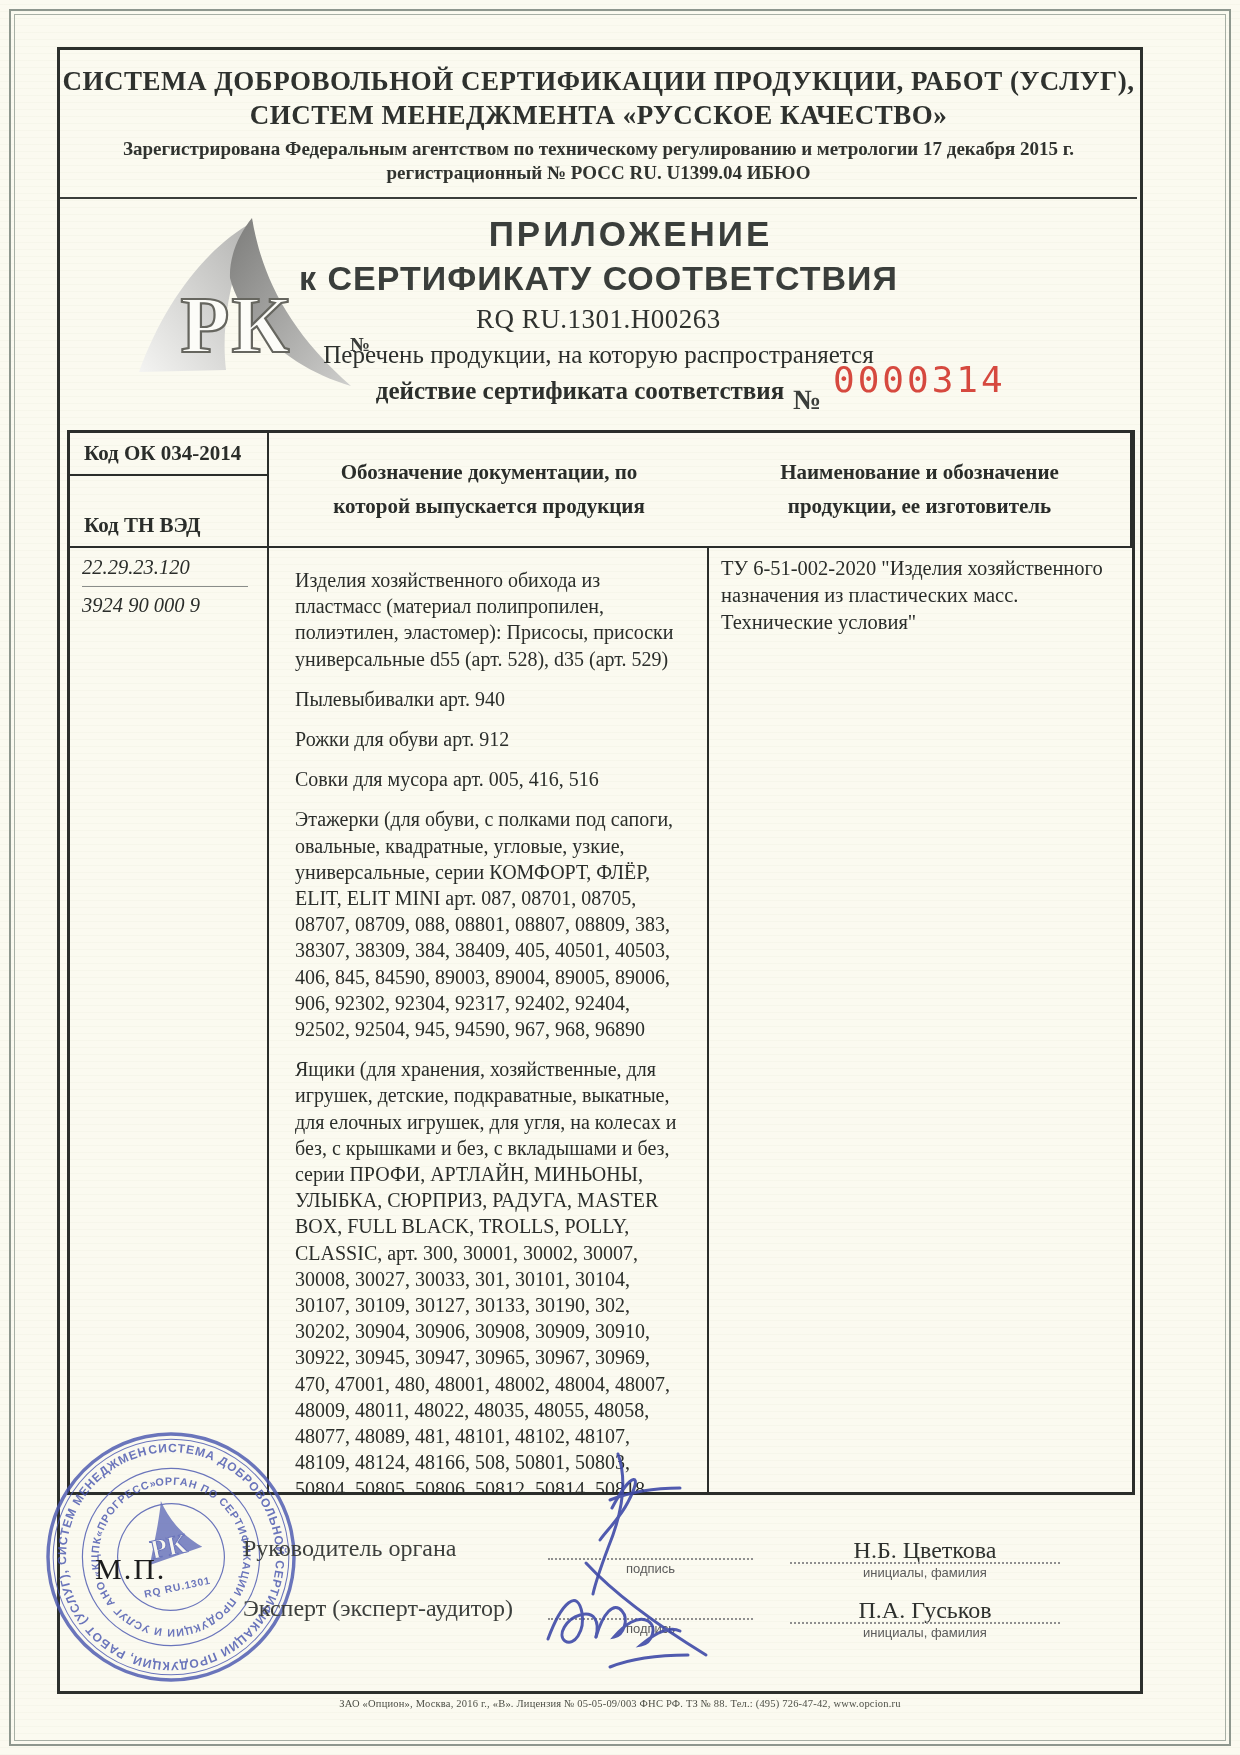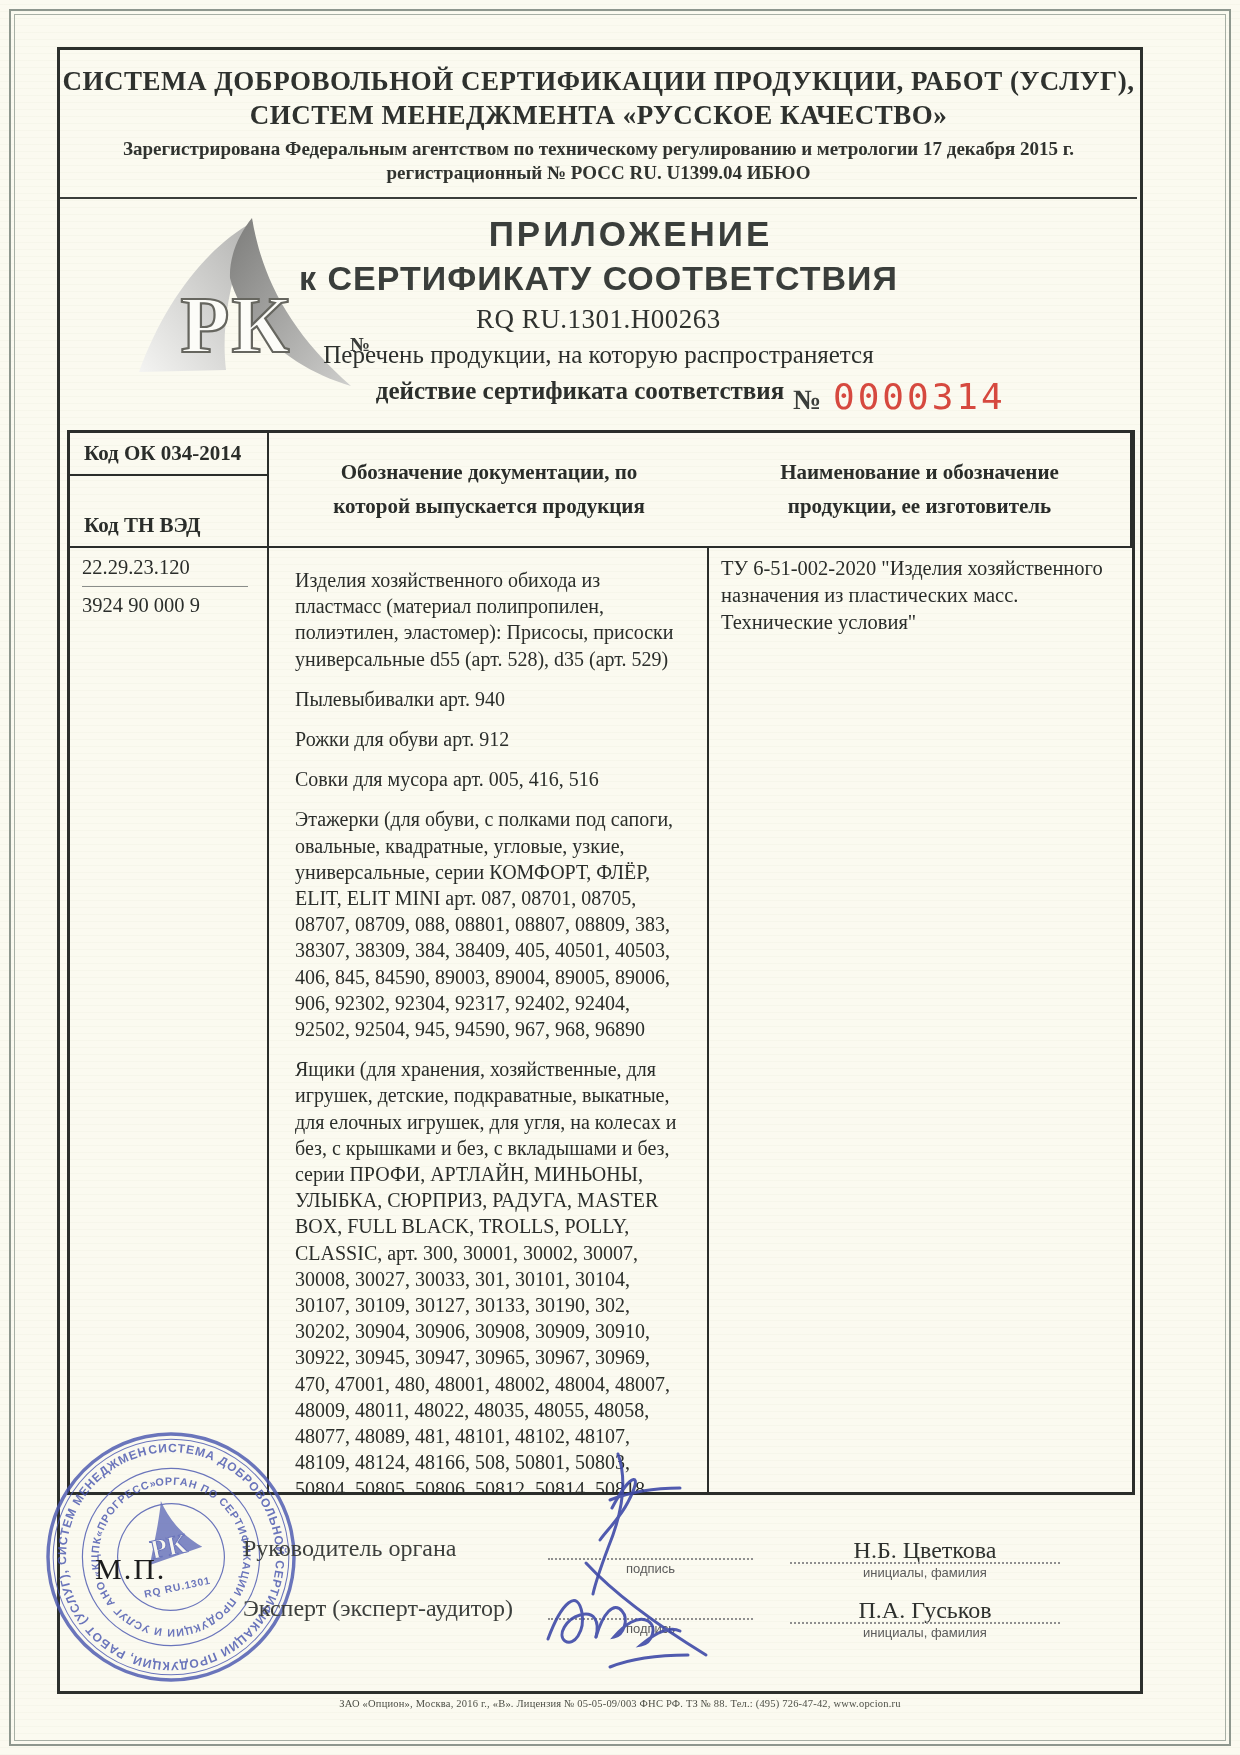--- a/index.html
+++ b/index.html
@@ -20,34 +20,34 @@
   .reg2{left:60px; width:1077px; top:162px; font-size:19px; font-weight:bold; color:#30332f;}
   .hrule{left:60px; top:197px; width:1077px; height:0; border-top:2px solid #3a3d3a;}
   .logo{left:133px; top:210px; width:232px; height:198px;}
   .t1{left:60px; width:1077px; top:214px; font-family:"Liberation Sans", sans-serif; font-size:35px; font-weight:bold; letter-spacing:3px; color:#3a3e3b;padding-left:32px;}
   .t2{left:60px; width:1077px; top:259px; font-family:"Liberation Sans", sans-serif; font-size:34px; font-weight:bold; letter-spacing:1px; color:#3a3e3b;}
   .rq{left:60px; width:1077px; top:304px; font-size:27px; color:#2f322f; letter-spacing:.5px;}
   .nosmall{left:350px; top:333px; font-size:20px; font-weight:bold; color:#3a3d3a;}
   .sub1{left:60px; width:1077px; top:341px; font-size:25px; font-weight:normal; color:#2c2f2c;}
   .sub2{left:0px; width:1160px; top:377px; font-size:25px; font-weight:bold; color:#2c2f2c;}
   .nsign{left:793px; top:384px; font-size:28px; font-weight:bold; color:#3b3e3b;}
-  .nval{left:833px; top:376px; font-family:"DejaVu Sans Mono", monospace; font-size:36px; letter-spacing:3px; color:#d6493f;}
+  .nval{left:833px; top:359px; font-family:"DejaVu Sans Mono", monospace; font-size:36px; letter-spacing:3px; color:#d6493f;}
   .cert-table{
     position:absolute; left:67px; top:430px; width:1068px; height:1065px;
     border:3px solid #2b2e2b; box-sizing:border-box;
     display:grid; grid-template-columns:199px 440px 1fr; grid-template-rows:115px 1fr;
   }
   .cell{box-sizing:border-box;}
   .bR{border-right:2px solid #2b2e2b;gap:29px;}
   .bB{border-bottom:2px solid #2b2e2b;}
   .c1h{display:flex; flex-direction:column;}
   .c1h-top,.c1h-bot{flex:1; display:flex; align-items:center; padding-left:14px; font-size:21px; font-weight:bold;}
   .c1h-top{border-bottom:2px solid #2b2e2b;}
   .chc{display:flex; align-items:center; justify-content:center; text-align:center; padding:0 34px; font-size:21px; font-weight:bold; line-height:1.6;}
-  .c1b{padding:8px 12px 0 12px; font-size:20.5px;}
+  .c1b{padding:8px 12px 0 12px; font-size:20.5px;font-style:italic;}
   .code1{display:block; padding-bottom:7px; border-bottom:1px solid #8a8d8a; margin-bottom:7px; width:96%;}
   .c2b{padding:5px 8px 0 12px; font-size:20px; line-height:26.2px; overflow:hidden;}
   .c2b p{margin:14px;}
   .c3b{padding:7px 10px 0 12px; font-size:20.5px; line-height:27px;}
   .mp{left:95px; top:1552px; font-size:30px; color:#1c1c1c; letter-spacing:2px;}
   .role1{left:243px; top:1535px; font-size:24px; color:#3c3f3c;}
   .role2{left:243px; top:1595px; font-size:24px; color:#3c3f3c;}
   .sline{border-bottom:2px dotted #8f8f8f; height:30px; width:205px; left:548px;}
   .sline.r1{top:1528px;} .sline.r2{top:1588px;}
   .scap{left:548px; width:205px; text-align:center; font-size:13px; color:#5a5a5a; font-family:"Liberation Sans", sans-serif;}

